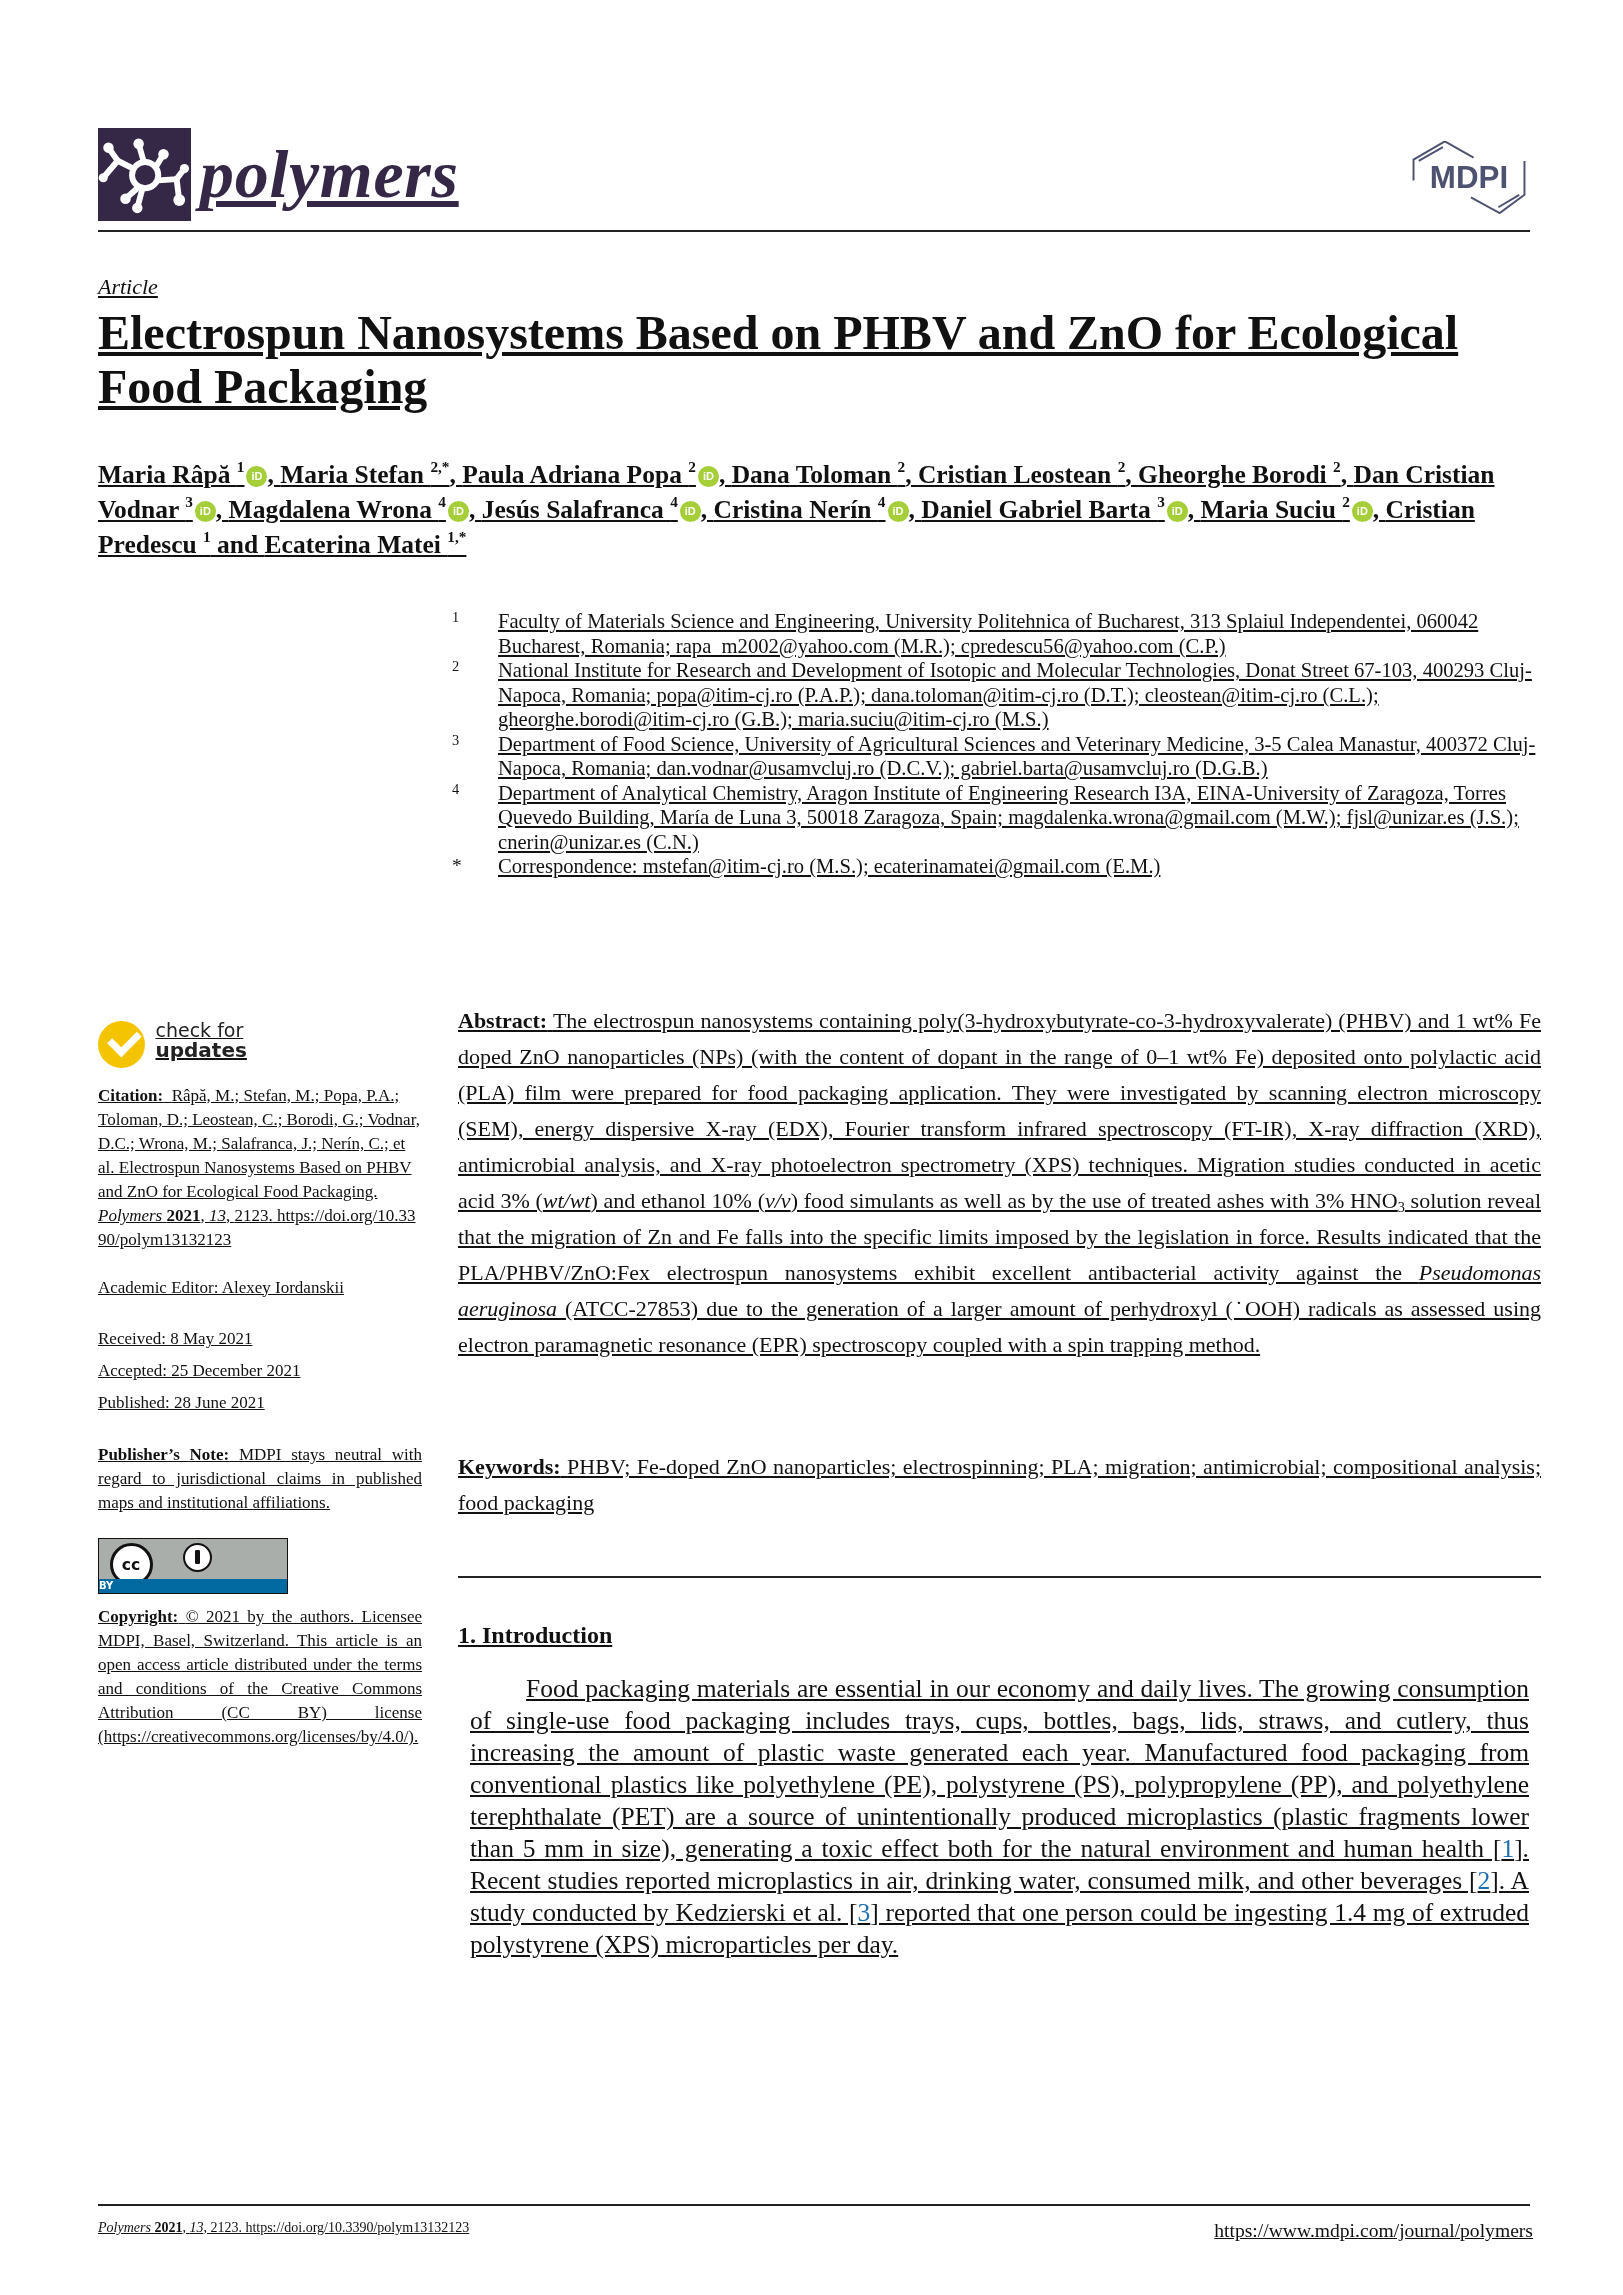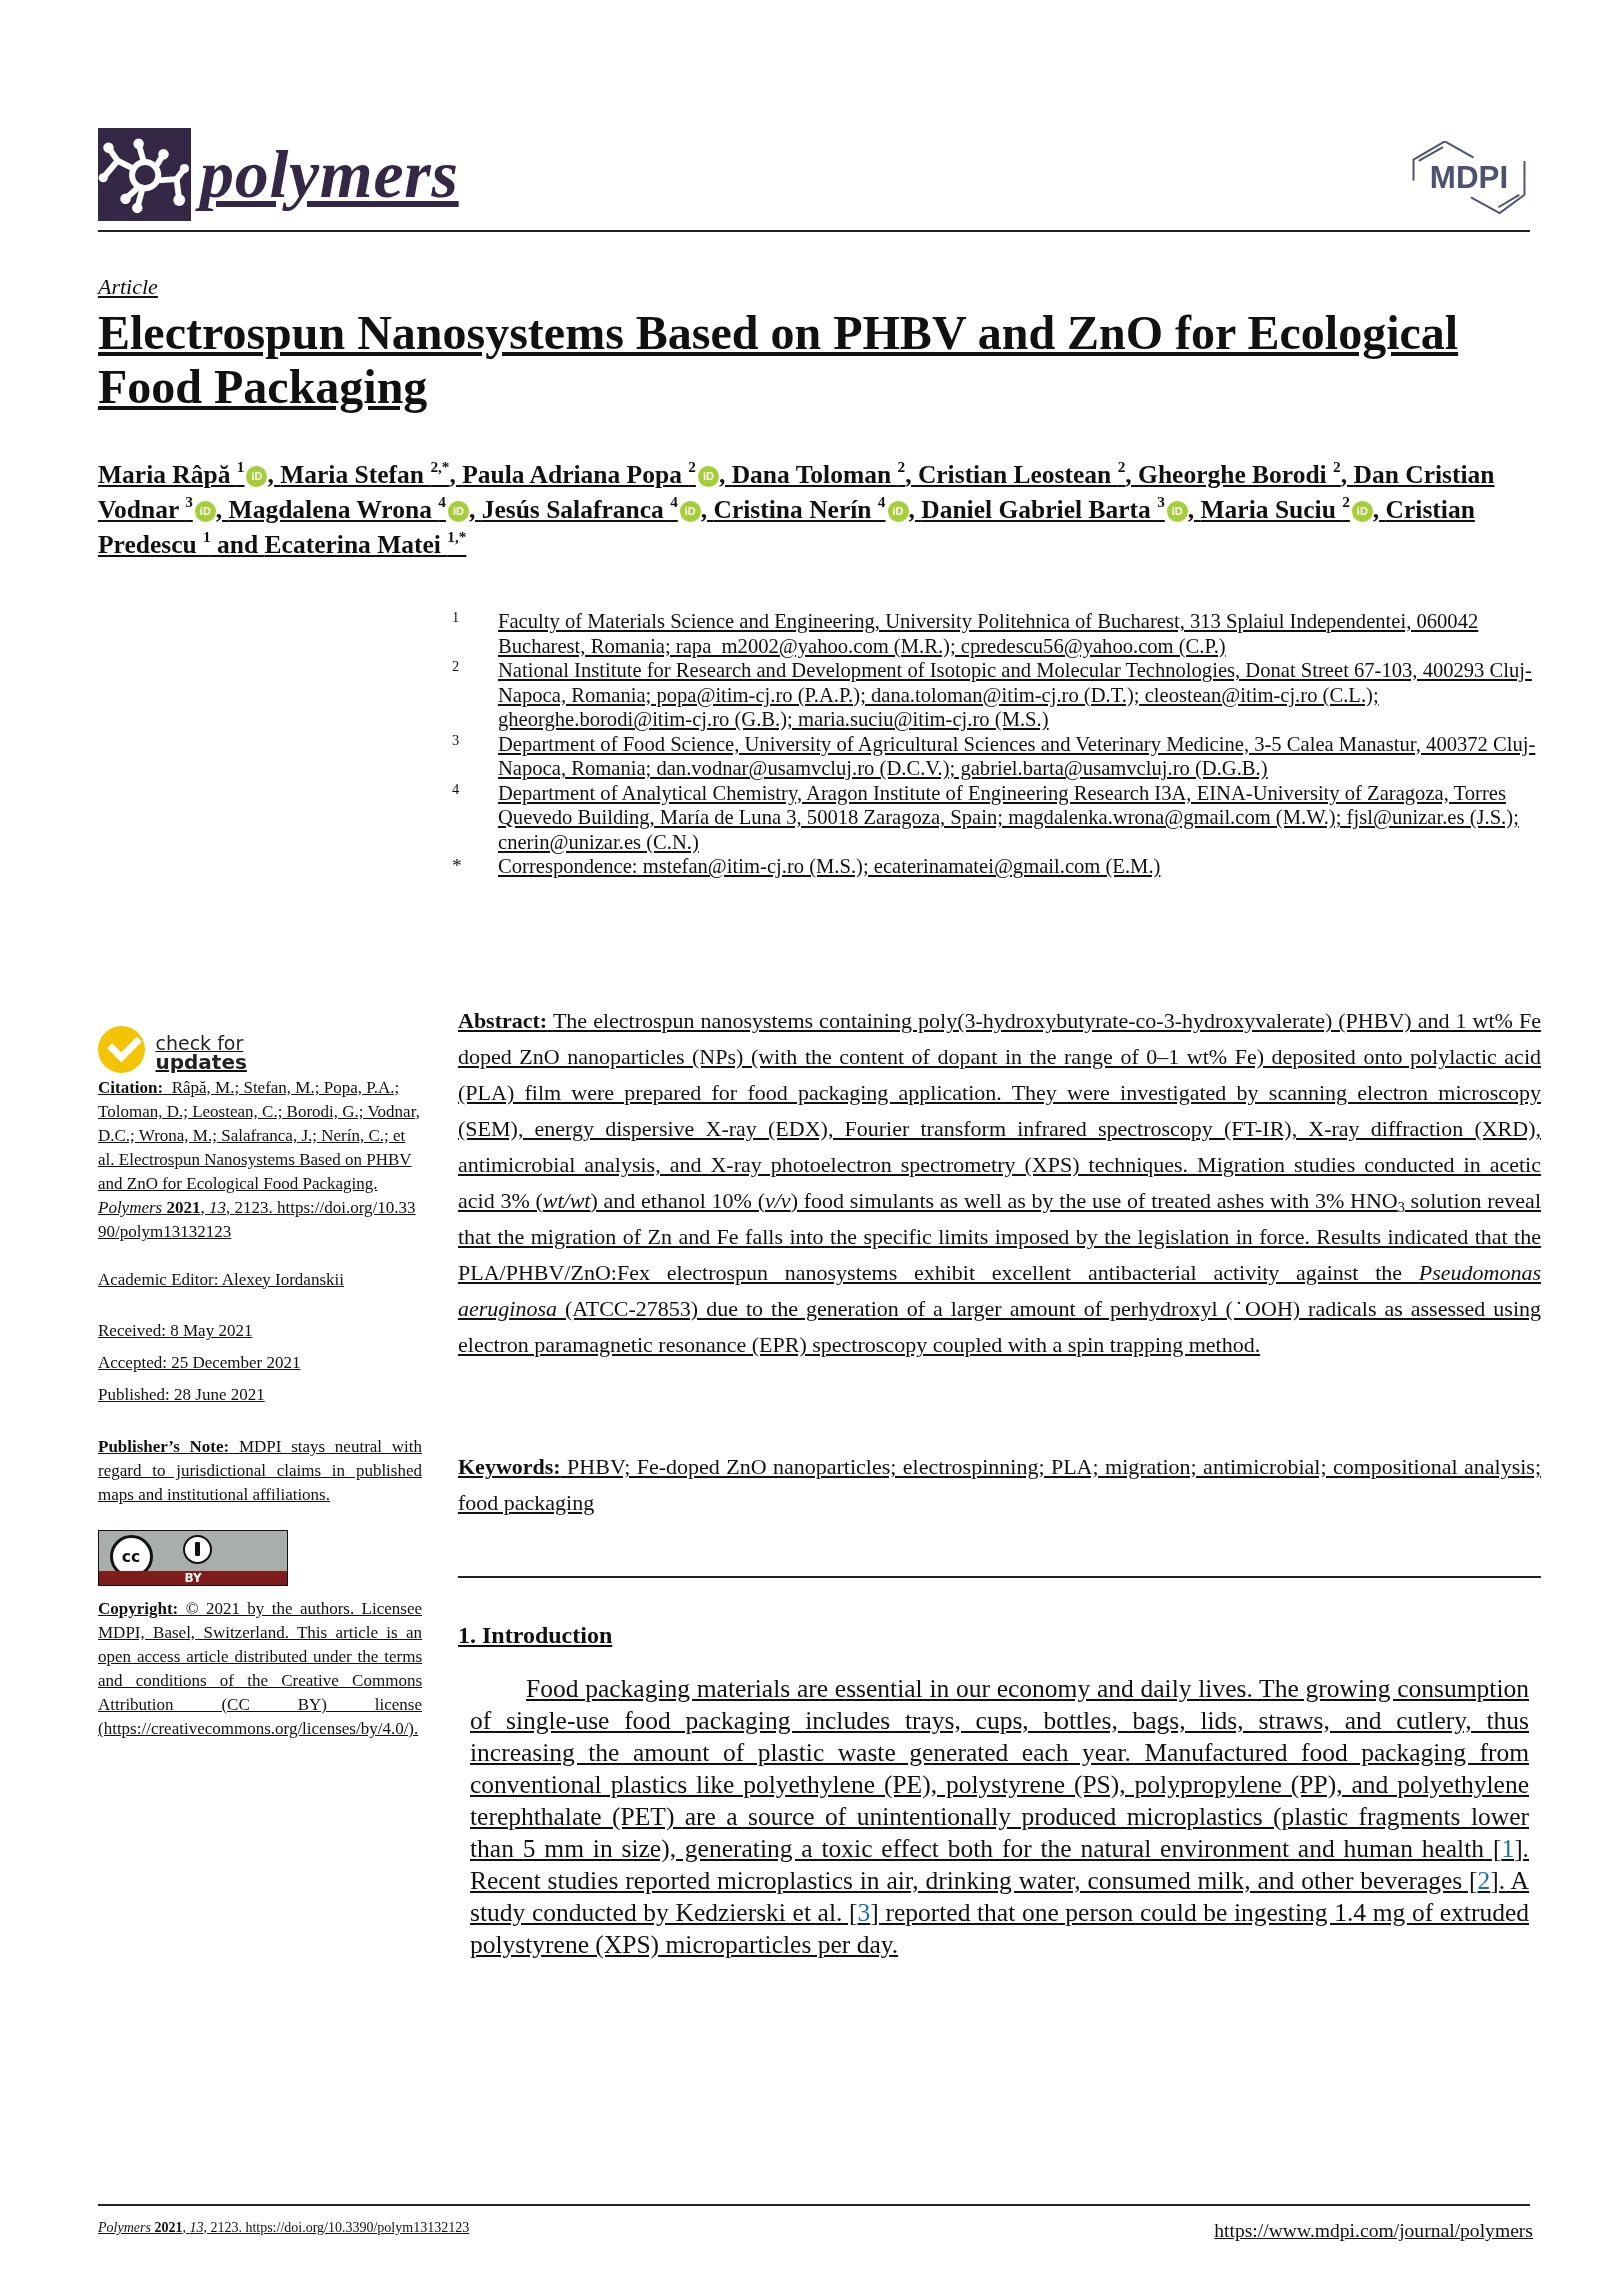--- a/index.html
+++ b/index.html
@@ -16,35 +16,35 @@
   .orcid{display:inline-block;width:21px;height:21px;border-radius:50%;background:#a6ce39;color:#fff;font-family:"Liberation Sans",sans-serif;font-size:11px;font-weight:bold;text-align:center;line-height:21px;vertical-align:2.6px;margin-left:2px;}
   sup{font-size:60%;vertical-align:0.7em;line-height:0;}
   sub{font-size:65%;vertical-align:-0.3em;line-height:0;}
   
   #affils{left:452px;top:609px;width:1100px;font-family:"Liberation Serif",serif;font-size:20.6px;line-height:24.5px;}
   .aff{position:relative;padding-left:46px;margin-bottom:0;}
   .aff-num{position:absolute;left:0;top:-3.9px;font-size:14.4px;}
   .aff-star{position:absolute;left:0;top:0;font-size:19.6px;}
   
   #left-col{left:98px;top:1021px;width:324px;font-family:"Liberation Serif",serif;font-size:17px;line-height:24px;}
-  #check-updates{display:flex;align-items:flex-end;gap:10.5px;height:52px;margin-bottom:3px;}
+  #check-updates{display:flex;align-items:flex-start;gap:10.5px;height:52px;margin-bottom:11px;}
   .check-circle{width:47px;height:47px;border-radius:50%;background:#f5c400;position:relative;}
   .check-circle:after{content:"";position:absolute;left:11.8px;top:9.2px;width:22px;height:13px;border-left:7.2px solid #fff;border-bottom:7.2px solid #fff;transform:rotate(-45deg);}
   .check-text{font-family:"DejaVu Sans",sans-serif;line-height:19.6px;}
   .check-line1{font-size:19px;color:#222;}
   .check-line2{font-size:20px;font-weight:bold;color:#222;}
   .lc-block{margin-bottom:23.6px;}
   .lc-bold{font-weight:bold;}
   .lc-dates div{line-height:32px;}
   .just{text-align:justify;}
   #cc-badge{width:154px;height:54px;background:#a9aeaa;border:0.7px solid #111;position:relative;margin:23.6px 0 10.5px 0;padding-left:34px;}
   #cc-badge .cc{position:absolute;left:10.5px;top:3.9px;width:37px;height:37px;border-radius:50%;background:#fff;border:3.3px solid #111;font-family:"DejaVu Sans",sans-serif;font-weight:bold;font-size:15.7px;line-height:37px;text-align:center;box-sizing:content-box;}
   #cc-badge .by{position:absolute;left:84px;top:3.3px;width:25px;height:25px;border-radius:50%;background:#fff;border:2.6px solid #111;}
   #cc-badge .by:after{content:"";position:absolute;left:9.8px;top:5.2px;width:5.2px;height:14.4px;background:#111;border-radius:1.3px;}
-  #cc-badge .bar{position:absolute;left:0;bottom:0;width:100%;height:14.4px;background:#7f1d1d;color:#fff;font-family:"DejaVu Sans",sans-serif;font-size:12px;font-weight:bold;text-align:center;line-height:14.4px;}
+  #cc-badge .bar{position:absolute;left:0;bottom:0;width:100%;height:14.4px;background:#0369a1;color:#fff;font-family:"DejaVu Sans",sans-serif;font-size:10px;font-weight:bold;text-align:left;line-height:14.4px;}
   
   #abstract{left:458px;top:1003px;width:1083px;font-family:"Liberation Serif",serif;font-size:22px;line-height:36px;text-align:justify;}
   #keywords{left:458px;top:1449px;width:1083px;font-family:"Liberation Serif",serif;font-size:22px;line-height:36px;text-align:justify;}
   #mid-rule{left:458px;top:1576px;width:1083px;height:2px;background:#222;}
   #intro-heading{left:458px;top:1622px;font-family:"Liberation Serif",serif;font-weight:bold;font-size:24px;}
   #intro{left:458px;top:1661px;width:1083px;font-family:"Liberation Serif",serif;font-size:25.5px;line-height:32px;text-align:justify;}
   #intro p{margin:12px;text-indent:56px;}
   .ref{color:#1e6fb0;}
   
   #bottom-rule{left:98px;top:2204px;width:1432px;height:2px;background:#222;}

